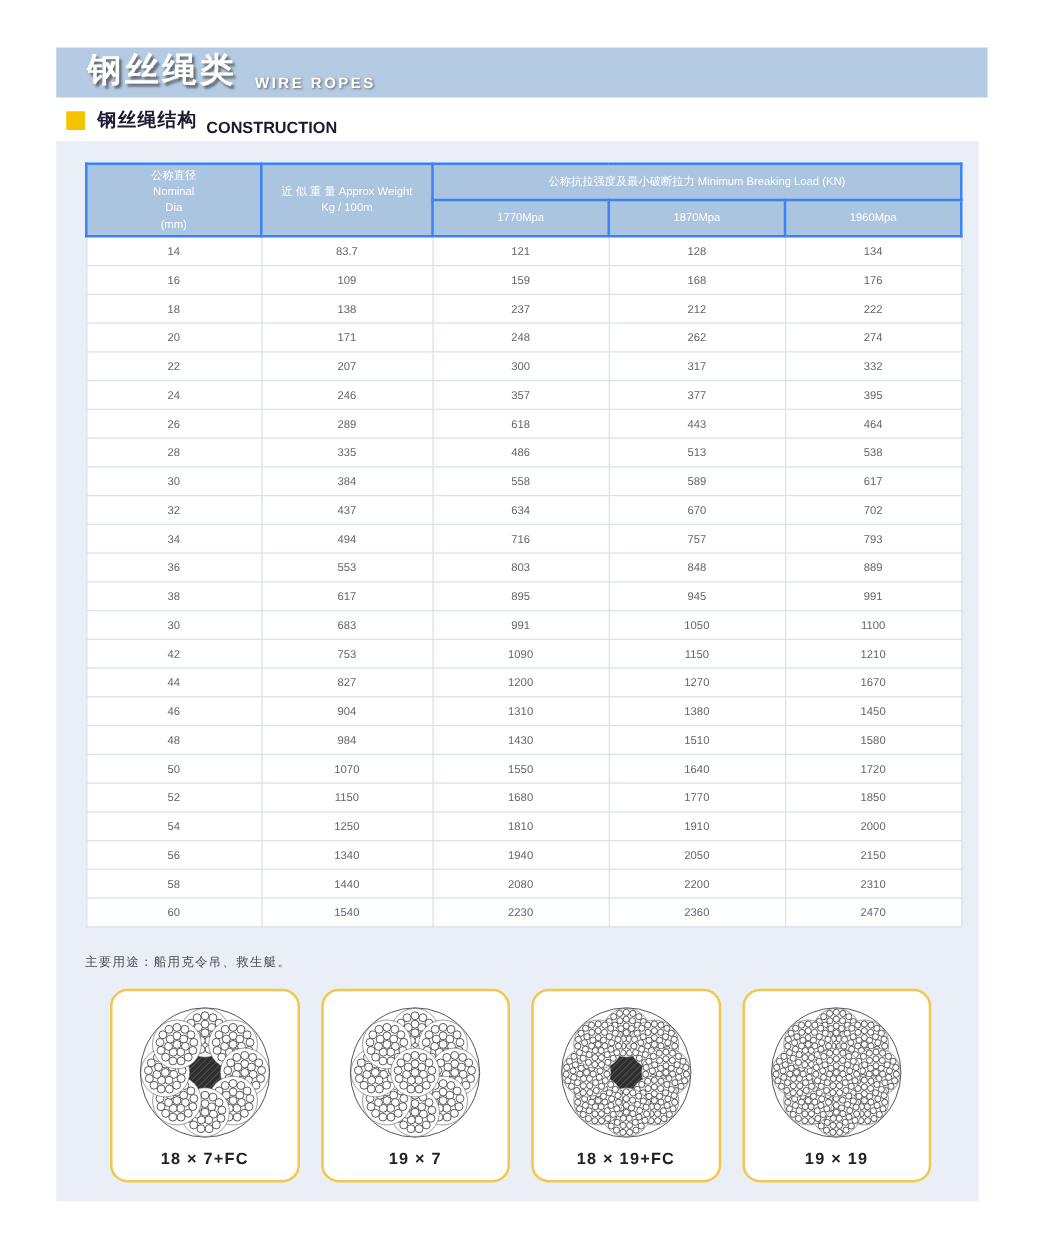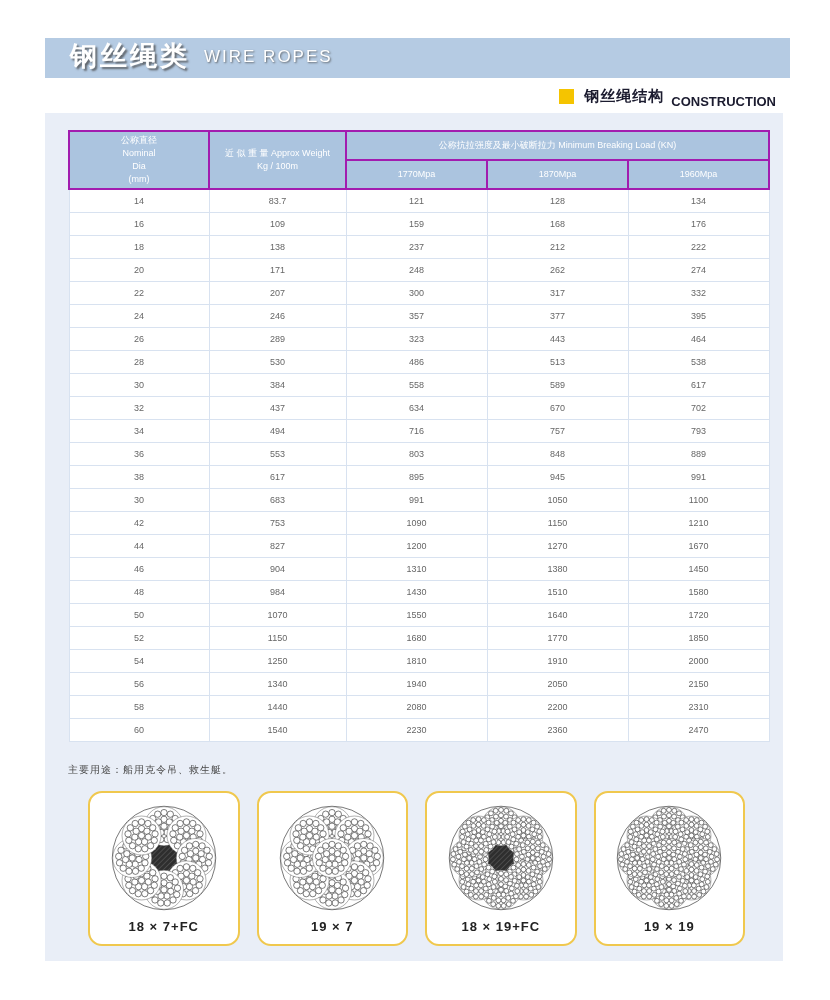--- a/index.html
+++ b/index.html
@@ -5,39 +5,39 @@
   * { margin:0; padding:0; box-sizing:border-box; }
   html,body { background:#ffffff; }
   body { font-family:"Liberation Sans","DejaVu Sans",sans-serif; }
   .page { position:relative; width:830px; height:1000px; background:#ffffff; overflow:hidden; }
 
   
   .banner { position:absolute; left:45px; top:38px; width:745px; height:40px;
             background:#b5cbe3; display:flex; align-items:flex-start; padding-left:25px; }
   .banner .cn { font-size:27px; font-weight:bold; color:#ffffff; letter-spacing:3px;
                 text-shadow:2px 2px 2px rgba(70,70,70,0.75); }
-  .banner .en { font-size:17px; font-weight:normal; color:#ffffff; letter-spacing:2px;
-                margin-left:14px; margin-top:9px;
+  .banner .en { font-size:12px; font-weight:bold; color:#ffffff; letter-spacing:2px;
+                margin-left:14px; margin-top:21px;
                 text-shadow:1px 1px 2px rgba(70,70,70,0.75); }
 
   
-  .section-head { position:absolute; left:36px; top:86px; width:740px; height:20px;
-                  display:flex; align-items:center;justify-content:flex-end; }
+  .section-head { position:absolute; left:53px; top:86px; width:740px; height:20px;
+                  display:flex; align-items:center; }
   .section-head .sq { width:15px; height:15px; background:#f5c400; margin-right:10px; }
   .section-head .cn { font-size:15px; font-weight:bold; color:#1b1b2f; letter-spacing:1px; }
   .section-head .en { font-size:13px; font-weight:bold; color:#1b1b2f; margin-left:7px; margin-top:11px; }
 
   
   .panel { position:absolute; left:45px; top:113px; width:738px; height:848px; background:#e9eef7; }
 
   
   table.spec { position:absolute; left:23px; top:17px; width:700px; border-collapse:collapse;
                table-layout:fixed; }
   table.spec th { background:#abc4df; color:#ffffff; font-weight:normal; font-size:9px;
-                  border:2px solid #a21caf; line-height:1.45; padding:2px 0; }
+                  border:2px solid #3b82f6; line-height:1.45; padding:2px 0; }
   table.spec td { background:#ffffff; color:#666666; font-size:9px; text-align:center;
                   height:23px; border:1px solid #d8e2f0; }
   col.c1 { width:140px; } col.c2 { width:137px; } col.c3 { width:141px; }
   col.c4 { width:141px; } col.c5 { width:141px; }
 
   
   .note { position:absolute; left:23px; top:650px; font-size:10px; color:#4a4a4a; letter-spacing:1px; }
 
   
   .cards { position:absolute; left:43px; top:678px; width:657px; display:flex; gap:17px; }
@@ -132,27 +132,27 @@
           <tr>
             <td>24</td>
             <td>246</td>
             <td>357</td>
             <td>377</td>
             <td>395</td>
           </tr>
           <tr>
             <td>26</td>
             <td>289</td>
-            <td>323</td>
+            <td>618</td>
             <td>443</td>
             <td>464</td>
           </tr>
           <tr>
             <td>28</td>
-            <td>530</td>
+            <td>335</td>
             <td>486</td>
             <td>513</td>
             <td>538</td>
           </tr>
           <tr>
             <td>30</td>
             <td>384</td>
             <td>558</td>
             <td>589</td>
             <td>617</td>

